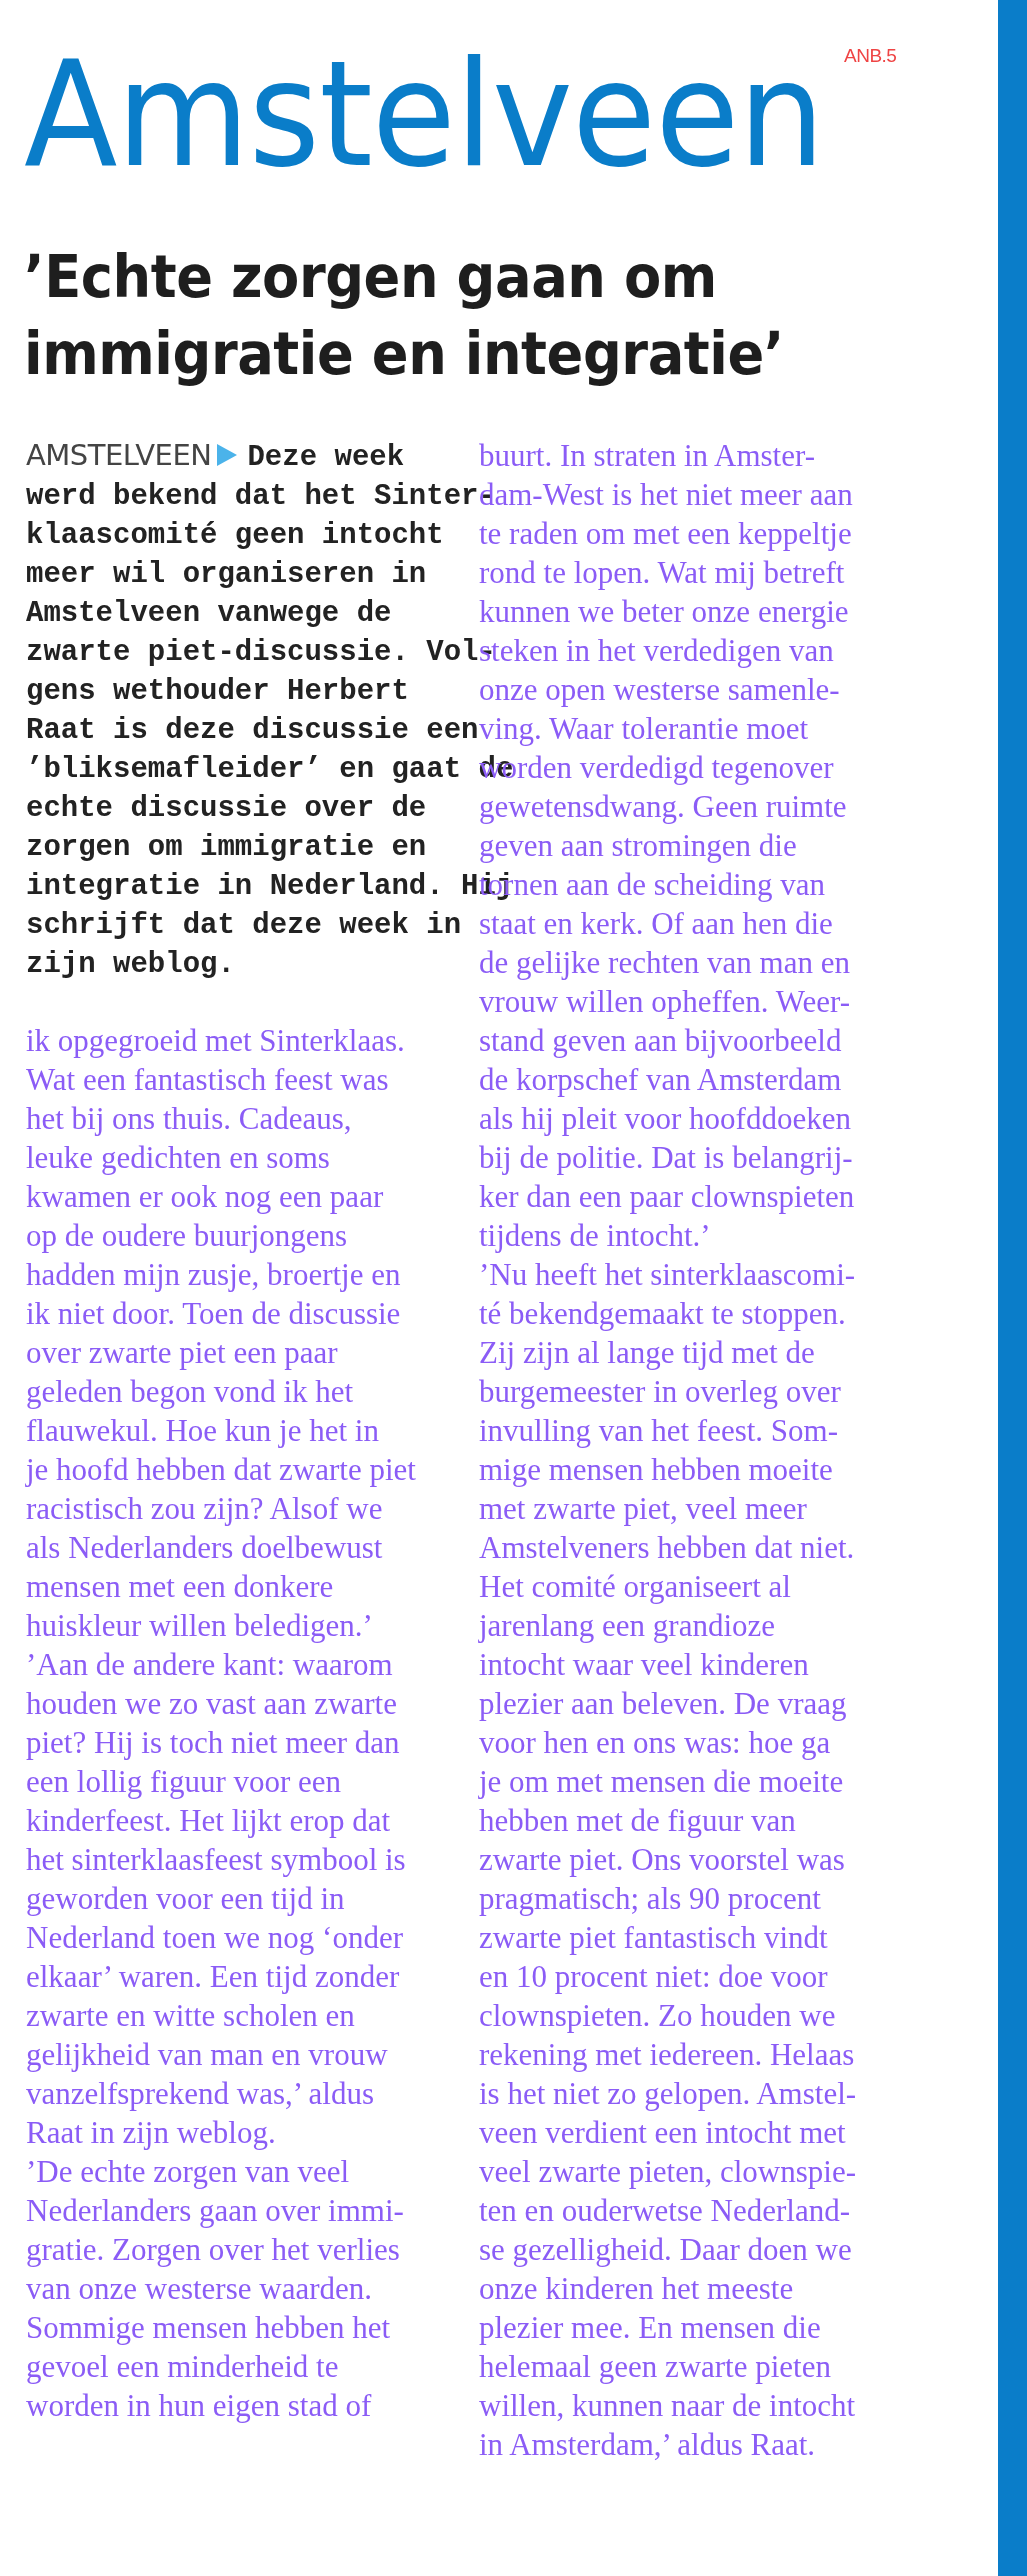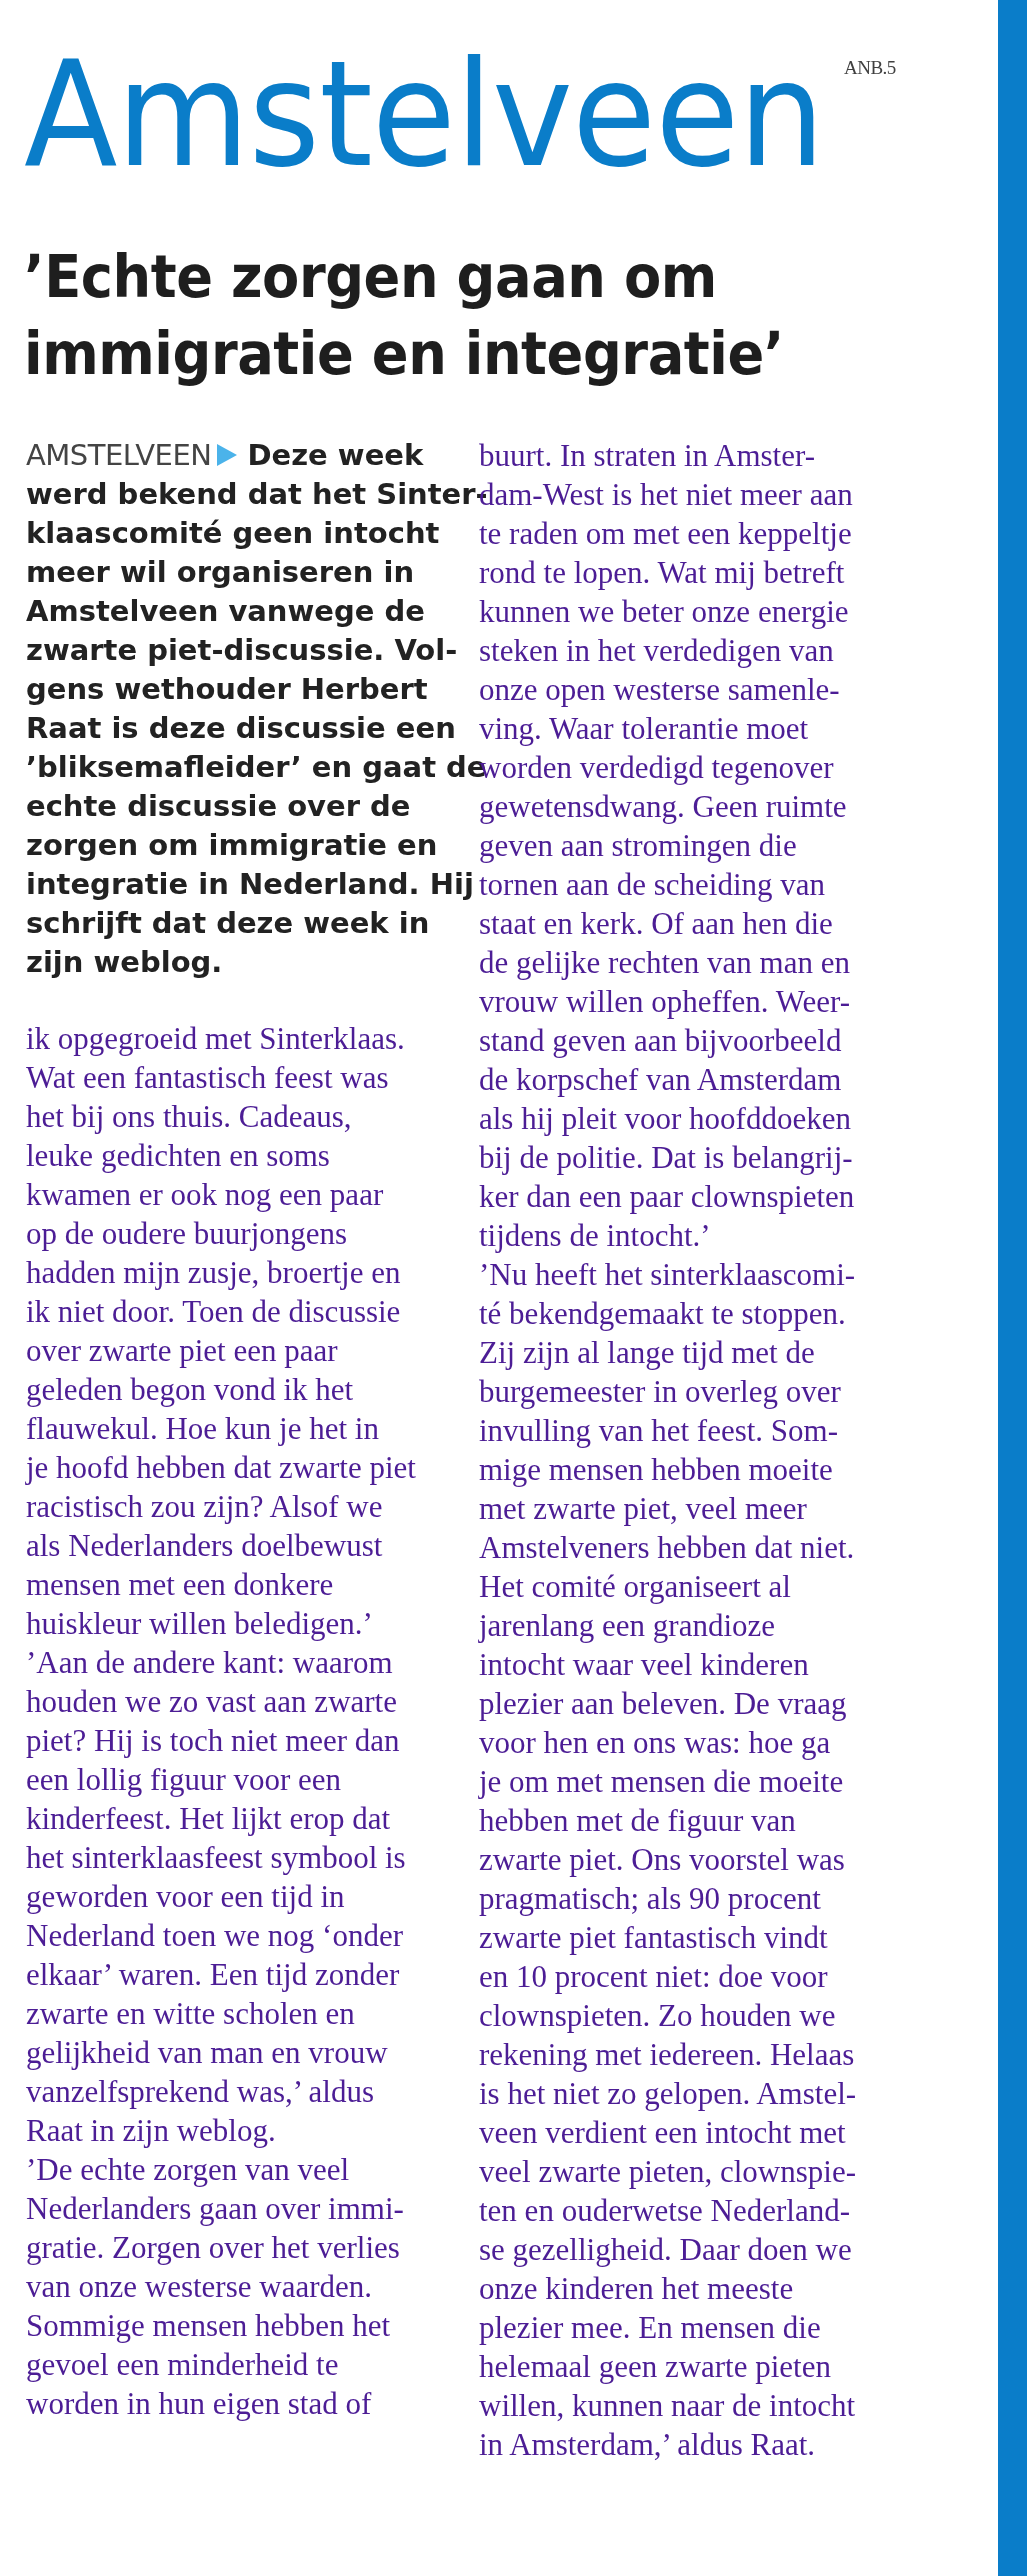--- a/index.html
+++ b/index.html
@@ -1,29 +1,29 @@
 <!DOCTYPE html>
 <html><head>
   <meta charset="utf-8">
   <style>
     html, body { margin: 0; padding: 0; background: #ffffff; }
     body { width: 1027px; height: 2576px; position: relative; overflow: hidden; }
     .page { position: absolute; left: 0; top: 0; width: 1027px; height: 2576px; background: #fff; }
     .side-bar { position: absolute; left: 998px; top: 0; width: 29px; height: 2576px; background: #0a7dc9; }
-    .page-code { position: absolute; left: 844px; top: 57px; font-family: Liberation Serif, serif; font-size: 19px; color: #404040; letter-spacing: -0.5px; }
+    .page-code { position: absolute; left: 844px; top: 45px; font-family: Liberation Sans, sans-serif; font-size: 19px; color: #ef4444; letter-spacing: -0.5px; }
     .section-title { position: absolute; left: 24px; top: 40px; font-family: "DejaVu Sans", sans-serif; font-size: 147px; line-height: 149px; color: #0a7dc9; font-weight: normal; letter-spacing: -1px; margin: 0; transform: scaleX(0.93); transform-origin: left; }
     .headline { position: absolute; left: 24px; top: 238px; width: 891px; font-family: "DejaVu Sans", sans-serif; font-weight: bold; font-size: 59px; line-height: 77px; color: #1e1e1e; margin: 0; transform: scaleX(0.92); transform-origin: left; letter-spacing: -0.5px; }
     .col { position: absolute; top: 436px; width: 441px; }
     .col-left { left: 26px; }
     .col-right { left: 479px; }
     .intro { font-family: "DejaVu Sans", sans-serif; font-size: 29px; line-height: 39px; color: #222; margin: 0; }
     .intro .dateline { font-weight: normal; color: #444; letter-spacing: -0.5px; }
     .intro .arrow { display: inline-block; width: 0; height: 0; border-top: 11px solid transparent; border-bottom: 11px solid transparent; border-left: 20px solid #4bb3ea; margin: 0 10px 0 6px; vertical-align: -1px; }
-    .intro .lead { font-weight: bold; }
-    .body-text { font-family: "Liberation Serif", serif; font-size: 31px; line-height: 39px; color: #4c1d95; margin: 0; }
+    .intro .lead { font-weight: bold; font-family: Liberation Mono, monospace; }
+    .body-text { font-family: "Liberation Serif", serif; font-size: 31px; line-height: 39px; color: #8b5cf6; margin: 0; }
     .body-text.gap { margin-top: 37px; }
     .line { display: block; white-space: nowrap; }
   </style>
 </head>
 <body>
 
 <div class="page">
   <div class="side-bar"></div>
   <div class="page-code">ANB.5</div>
   <h1 class="section-title">Amstelveen</h1>

